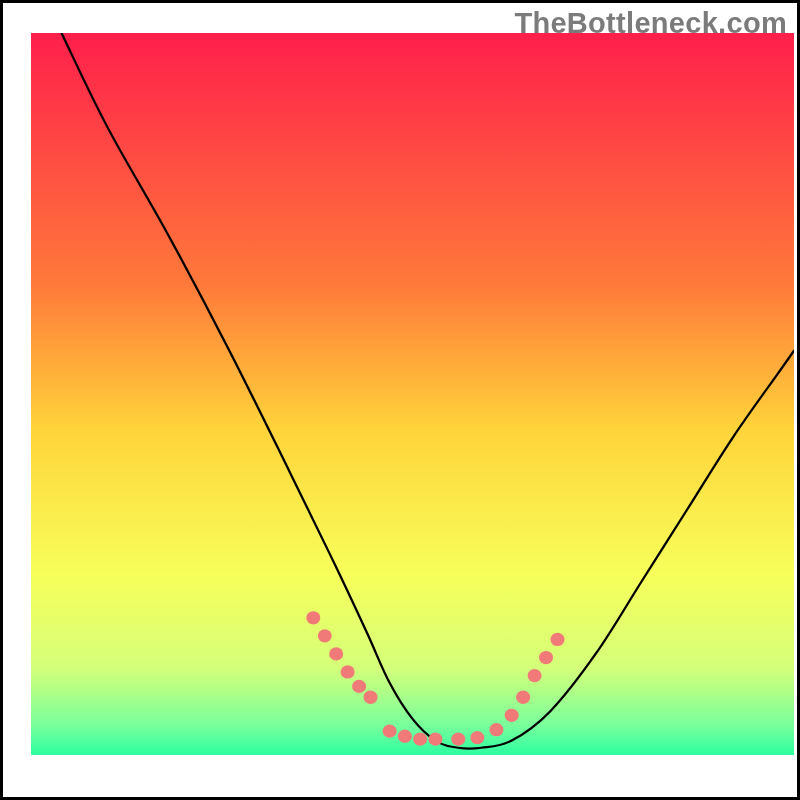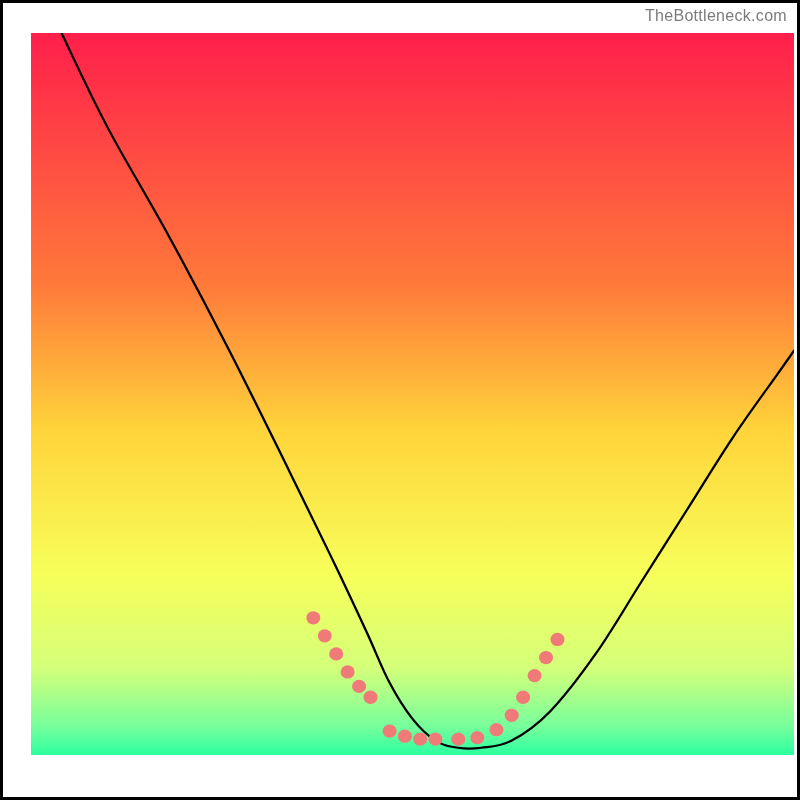--- a/index.html
+++ b/index.html
@@ -15,22 +15,22 @@
     position: relative;
     width: 800px;
     height: 800px;
     box-sizing: border-box;
     border: 3px solid #000;
   }
   .watermark {
     position: absolute;
     top: 4px;
     right: 10px;
-    font-size: 16px;
-    font-weight: 400;
+    font-size: 29px;
+    font-weight: 700;
     color: #7b7b7b;
     letter-spacing: 0.3px;
     z-index: 20;
   }
   .plot-area {
     position: absolute;
     left: 28px;
     right: 3px;
     top: 30px;
     bottom: 42px;

